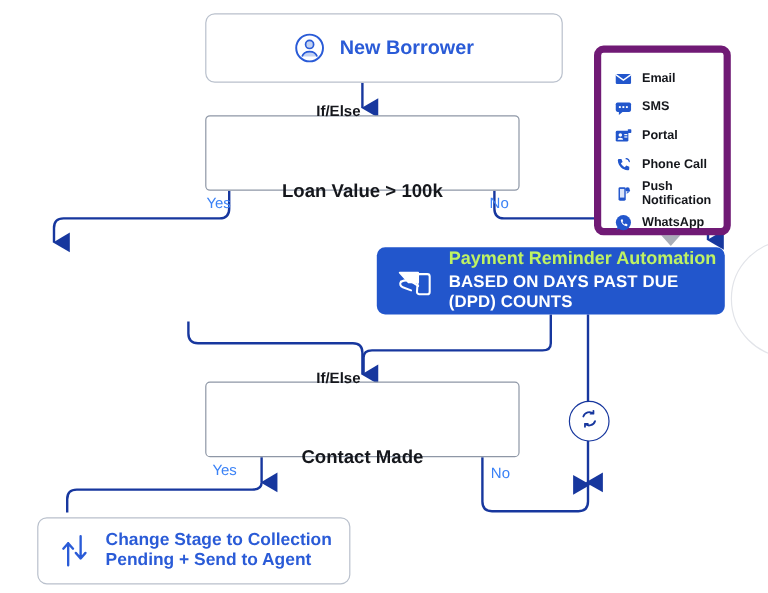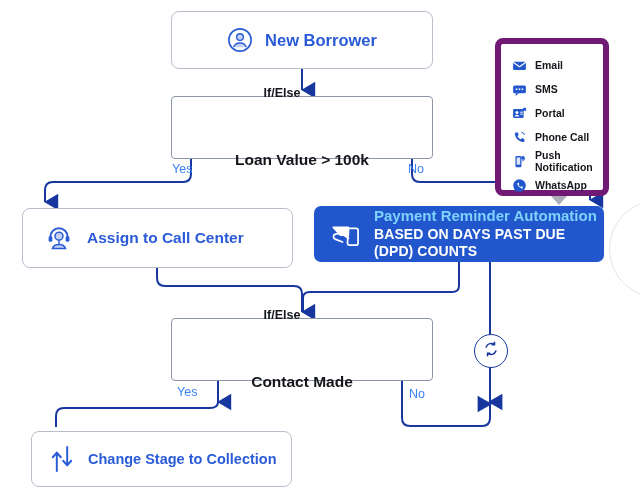--- a/index.html
+++ b/index.html
@@ -7,34 +7,34 @@
        font-family:"Liberation Sans",sans-serif;}
   #canvas{position:absolute;inset:0;width:640px;height:494px;}
   svg.wires{position:absolute;left:0;top:0;width:640px;height:494px;pointer-events:none;}
 
   .node{position:absolute;box-sizing:border-box;display:flex;align-items:center;
         background:#fff;border:1px solid #b9c0cc;border-radius:8px;gap:36px;}
   .node.plain{border-radius:4px;border:1px solid #9aa3b2;}
   .node .ico{flex:0 0 auto;display:flex;align-items:center;justify-content:center;}
   .node .txt{color:#2a5bd7;font-weight:bold;}
 
-  #n-new-borrower{left:171px;top:11px;width:262px;height:58px;justify-content:center;gap:12px;}
+  #n-new-borrower{left:171px;top:11px;width:298px;height:58px;justify-content:center;gap:12px;}
   #n-new-borrower .txt{font-size:16.5px;}
 
   #n-if-loan{left:171px;top:96px;width:262px;height:63px;flex-direction:column;
              justify-content:center;align-items:center;border-radius:4px;border-color:#8e97a6;}
   .cond-small{font-size:12.5px;font-weight:bold;color:#15171c;align-self:center;margin-left:-40px;}
   .cond-big{font-size:15.5px;font-weight:bold;color:#15171c;margin-top:15px;}
 
   #n-assign{left:22px;top:208px;width:271px;height:60px;gap:14px;padding-left:22px;}
   #n-assign .txt{font-size:15.5px;}
 
   #n-payment{left:314px;top:206px;width:290px;height:56px;background:#2256cc;border:none;
              border-radius:7px;gap:12px;padding-left:16px;}
-  #n-payment .ptitle{color:#7dd3fc;font-size:15px;font-weight:bold;line-height:1.05;}
+  #n-payment .ptitle{color:#bef264;font-size:15px;font-weight:bold;line-height:1.05;}
   #n-payment .psub{color:#ffffff;font-size:14px;font-weight:bold;letter-spacing:.1px;
                    line-height:1.2;margin-top:2px;}
 
   #n-if-contact{left:171px;top:318px;width:262px;height:63px;flex-direction:column;
                 justify-content:center;align-items:center;border-radius:4px;border-color:#8e97a6;}
 
   #n-change-stage{left:31px;top:431px;width:261px;height:56px;gap:12px;padding-left:16px;}
   #n-change-stage .txt{font-size:14.5px;line-height:1.15;}
 
   #legend{position:absolute;left:495px;top:38px;width:114px;height:158px;
@@ -96,33 +96,20 @@
       </svg>
     </span>
     <span class="txt">New Borrower</span>
   </div>
 
   <div class="node plain" id="n-if-loan">
     <span class="cond-small">If/Else</span>
     <span class="cond-big">Loan Value &gt; 100k</span>
   </div>
 
-  <div class="node" id="n-assign">
-    <span class="ico">
-      <svg width="28" height="28" viewBox="0 0 24 24">
-        <path d="M4.6,11 a7.4,7.4 0 0 1 14.8,0" fill="none" stroke="#2a5bd7" stroke-width="1.6"></path>
-        <rect x="3.1" y="10.3" width="3.2" height="5" rx="1.4" fill="#2a5bd7"></rect>
-        <rect x="17.7" y="10.3" width="3.2" height="5" rx="1.4" fill="#2a5bd7"></rect>
-        <circle cx="12" cy="10.4" r="3.4" fill="#c3d2f2" stroke="#2a5bd7" stroke-width="1.3"></circle>
-        <path d="M6.4,21 a5.8,4.6 0 0 1 11.2,0 Z" fill="#c3d2f2" stroke="#2a5bd7" stroke-width="1.3"></path>
-        <path d="M12,13.8 v3.4" stroke="#2a5bd7" stroke-width="1.2"></path>
-      </svg>
-    </span>
-    <span class="txt">Assign to Call Center</span>
-  </div>
 
   <div class="node" id="n-payment">
     <span class="ico">
       <svg width="32" height="30" viewBox="0 0 26 24">
         <path d="M2.5,6.5 L15,6.5 L15,13 L8.5,13 Z" fill="#ffffff" stroke="#ffffff" stroke-width="1.2" stroke-linejoin="round"></path>
         <path d="M15,7.5 h6.2 a1.6,1.6 0 0 1 1.6,1.6 v10.4 a1.6,1.6 0 0 1 -1.6,1.6 h-5.4 a1.6,1.6 0 0 1 -1.6,-1.6 Z" fill="none" stroke="#ffffff" stroke-width="1.4"></path>
         <path d="M3.4,12.6 c2.4,-1.1 5.6,-1.2 8.2,0.6 l3.4,2.3" fill="none" stroke="#ffffff" stroke-width="1.4" stroke-linecap="round"></path>
         <path d="M3.4,12.6 c-1.1,1.4 -0.5,3.2 1.2,3.8 l5.6,2.1" fill="none" stroke="#ffffff" stroke-width="1.4" stroke-linecap="round"></path>
       </svg>
     </span>
@@ -139,20 +126,21 @@
 
   <div class="node" id="n-change-stage">
     <span class="ico">
       <svg width="28" height="30" viewBox="0 0 24 26">
         <path d="M7.5,23.5 L7.5,7.5 M7.5,7.5 L4,11.5 M7.5,7.5 L11,11.5" fill="none" stroke="#2a5bd7" stroke-width="1.7" stroke-linecap="round" stroke-linejoin="round"></path>
         <path d="M16.5,2.5 L16.5,18.5 L20,14.5 M16.5,18.5 L13,14.5" fill="none" stroke="#2a5bd7" stroke-width="1.7" stroke-linecap="round" stroke-linejoin="round"></path>
       </svg>
     </span>
     <span class="txt">
       <div>Change Stage to Collection</div>
+      <div>Pending + Send to Agent</div>
     </span>
   </div>
 
   <div id="loop-node">
     <span>
       <svg width="18" height="18" viewBox="0 0 24 24">
         <path d="M5.5,9.4 a7,7 0 0 1 11.2,-3.1 M16.7,6.3 v-3.2 M16.7,6.3 h-3.2" fill="none" stroke="#17379e" stroke-width="2" stroke-linecap="round" stroke-linejoin="round"></path>
         <path d="M18.5,14.6 a7,7 0 0 1 -11.2,3.1 M7.3,17.7 v3.2 M7.3,17.7 h3.2" fill="none" stroke="#17379e" stroke-width="2" stroke-linecap="round" stroke-linejoin="round"></path>
       </svg>
     </span>

